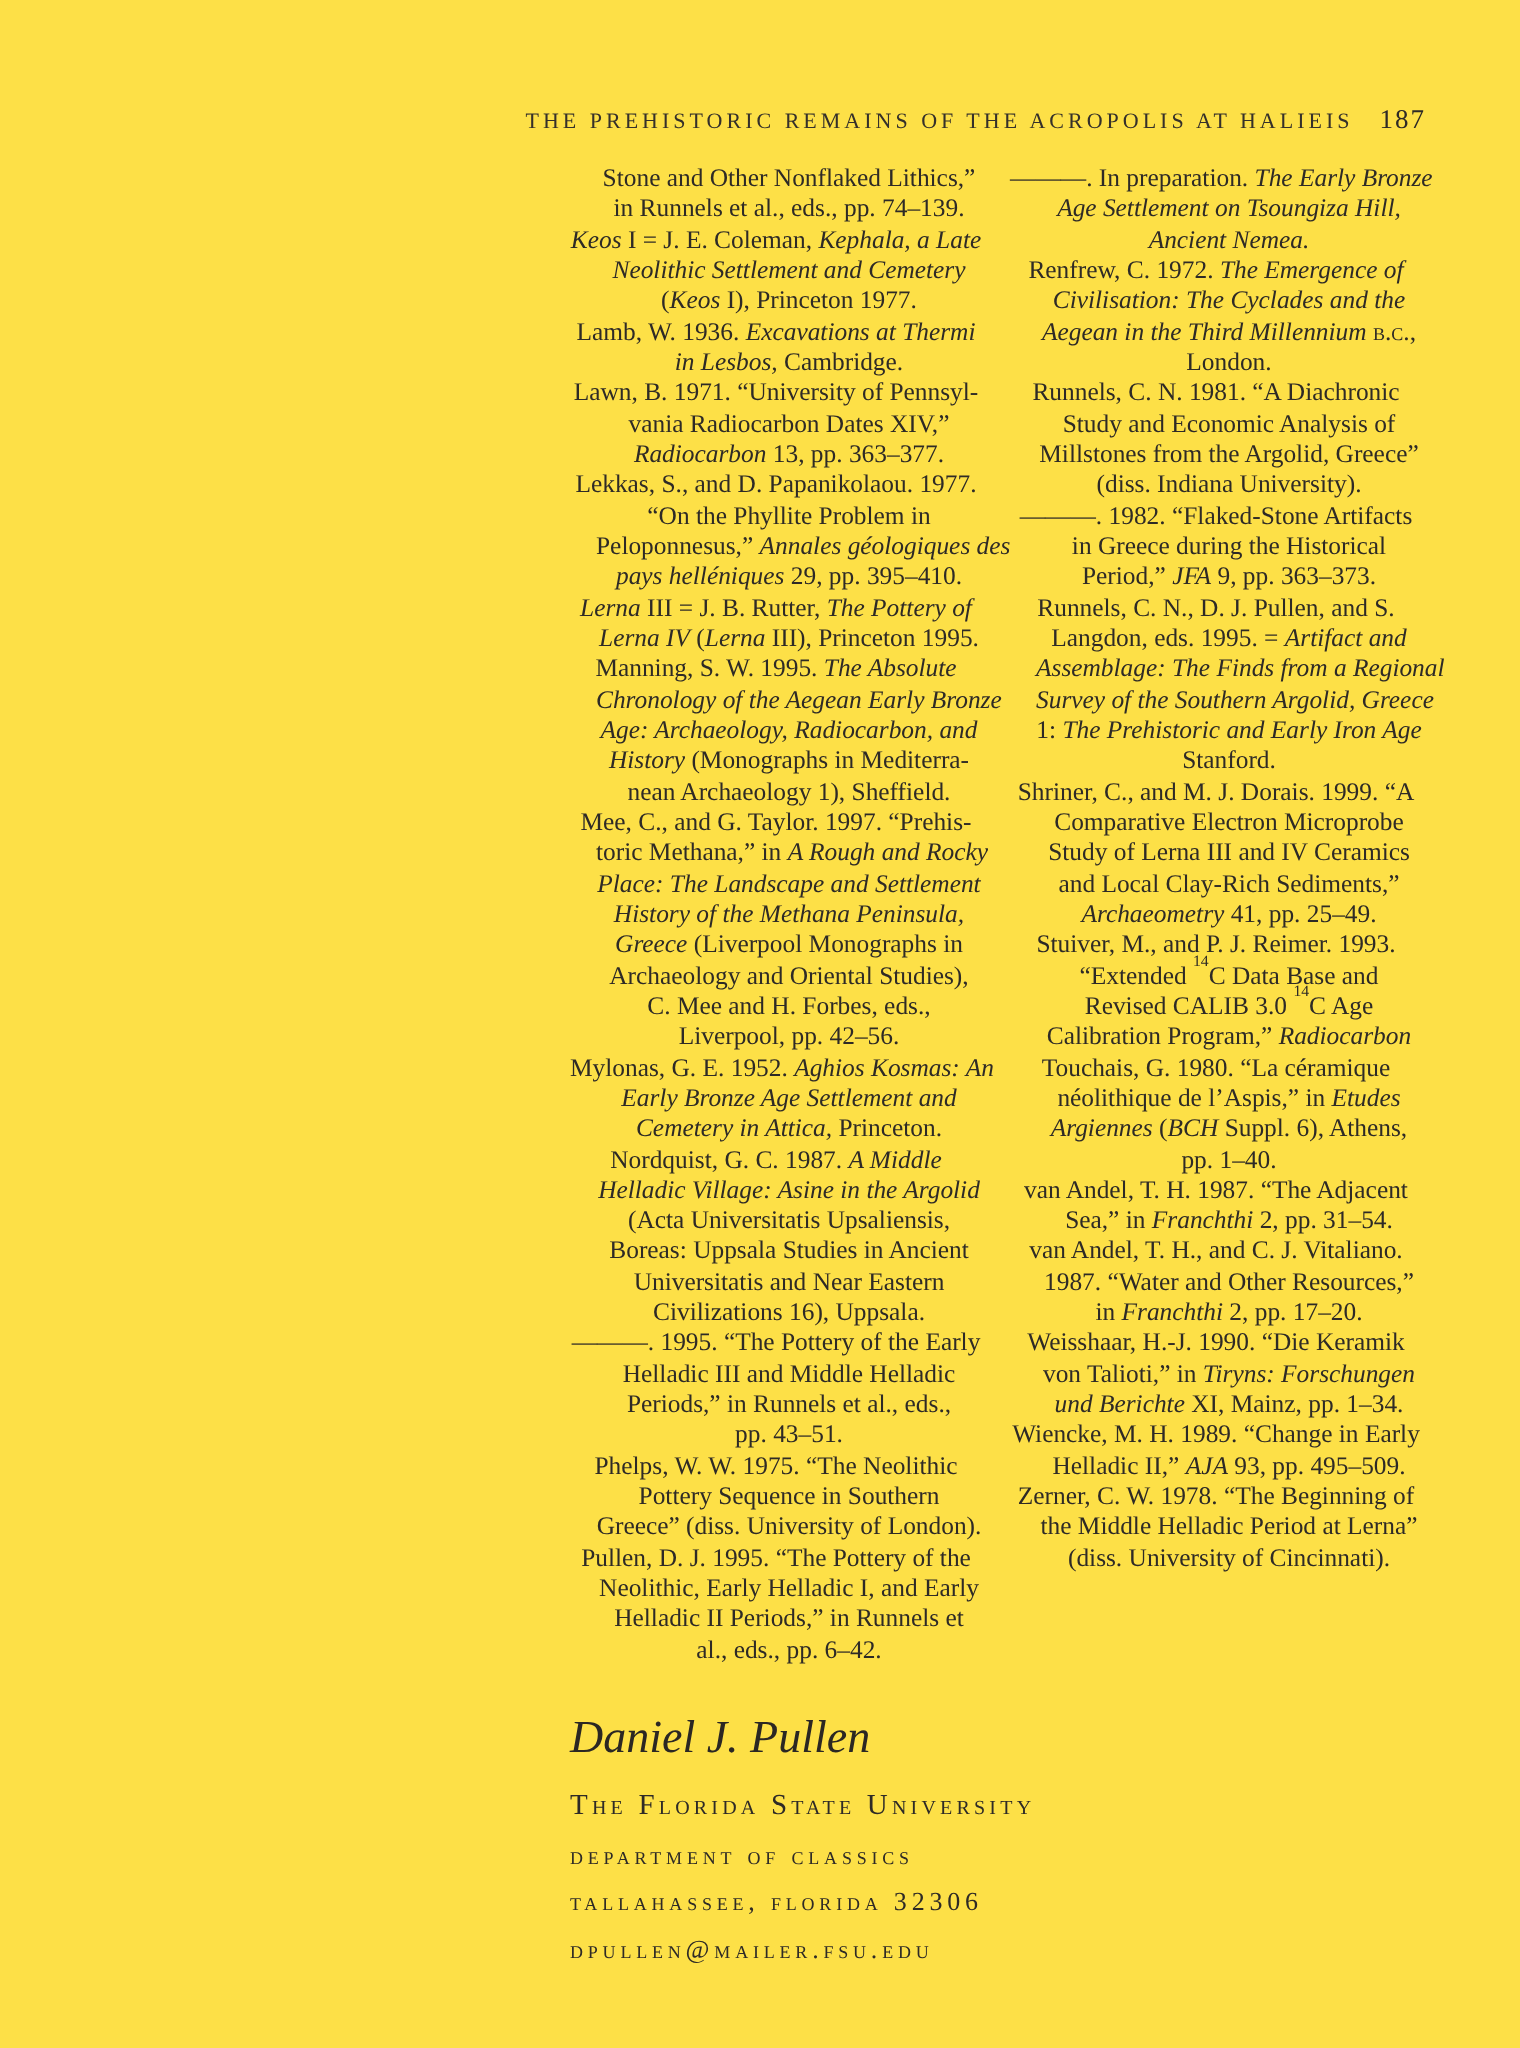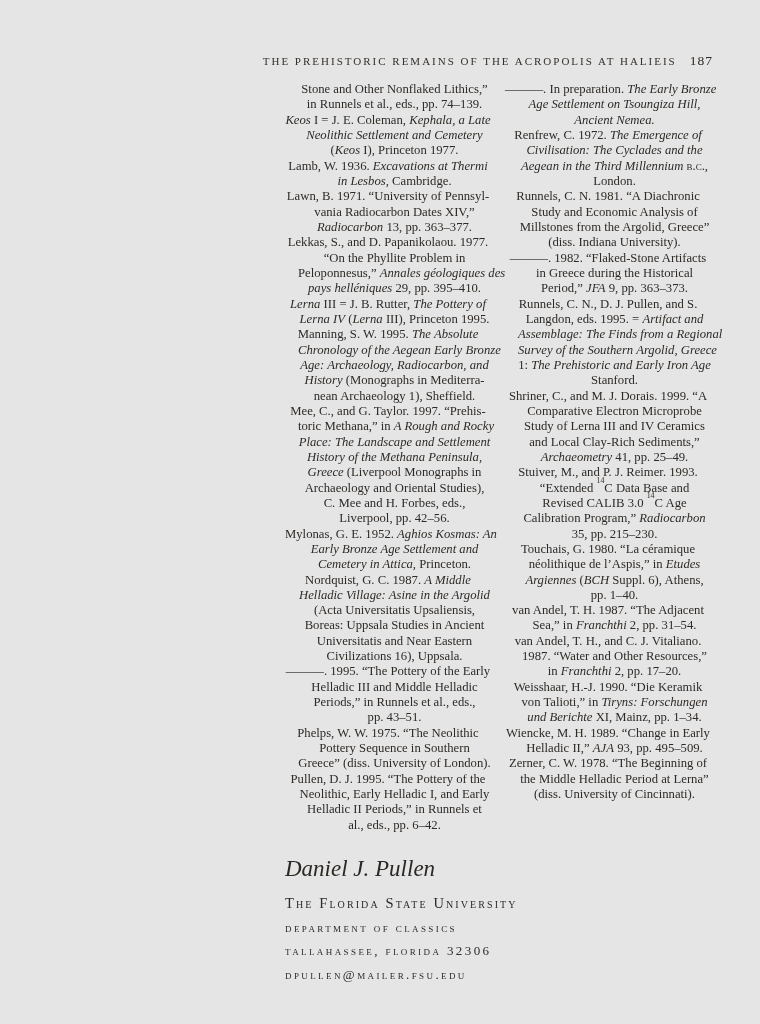--- a/index.html
+++ b/index.html
@@ -1,20 +1,20 @@
 <!DOCTYPE html>
 <html><head>
 <meta charset="utf-8">
 <style>
   html, body { margin: 0; padding: 0; background: #ffffff; }
   .page {
     position: relative;
     width: 760px;
     height: 1024px;
-    background: #e5e5e5;
+    background: #fde047;
     font-family: "Liberation Serif", "DejaVu Serif", serif;
     color: #2e2a26;
     overflow: hidden;
   }
   
   .running-head {
     position: absolute;
     top: 51px;
     left: 0;
     right: 47px;
@@ -167,21 +167,20 @@
         <div class="ref-line indent"><span>Stanford.</span></div>
         <div class="ref-line"><span>Shriner, C., and M. J. Dorais. 1999. “A</span></div>
         <div class="ref-line indent"><span>Comparative Electron Microprobe</span></div>
         <div class="ref-line indent"><span>Study of Lerna III and IV Ceramics</span></div>
         <div class="ref-line indent"><span>and Local Clay-Rich Sediments,”</span></div>
         <div class="ref-line indent"><span class="i">Archaeometry</span><span> 41, pp. 25–49.</span></div>
         <div class="ref-line"><span>Stuiver, M., and P. J. Reimer. 1993.</span></div>
         <div class="ref-line indent"><span>“Extended </span><sup>14</sup><span>C Data Base and</span></div>
         <div class="ref-line indent"><span>Revised CALIB 3.0 </span><sup>14</sup><span>C Age</span></div>
         <div class="ref-line indent"><span>Calibration Program,” </span><span class="i">Radiocarbon</span></div>
-        <div class="ref-line indent"><span>35, pp. 215–230.</span></div>
         <div class="ref-line"><span>Touchais, G. 1980. “La céramique</span></div>
         <div class="ref-line indent"><span>néolithique de l’Aspis,” in </span><span class="i">Etudes</span></div>
         <div class="ref-line indent"><span class="i">Argiennes</span><span> (</span><span class="i">BCH</span><span> Suppl. 6), Athens,</span></div>
         <div class="ref-line indent"><span>pp. 1–40.</span></div>
         <div class="ref-line"><span>van Andel, T. H. 1987. “The Adjacent</span></div>
         <div class="ref-line indent"><span>Sea,” in </span><span class="i">Franchthi</span><span> 2, pp. 31–54.</span></div>
         <div class="ref-line"><span>van Andel, T. H., and C. J. Vitaliano.</span></div>
         <div class="ref-line indent"><span>1987. “Water and Other Resources,”</span></div>
         <div class="ref-line indent"><span>in </span><span class="i">Franchthi</span><span> 2, pp. 17–20.</span></div>
         <div class="ref-line"><span>Weisshaar, H.-J. 1990. “Die Keramik</span></div>

